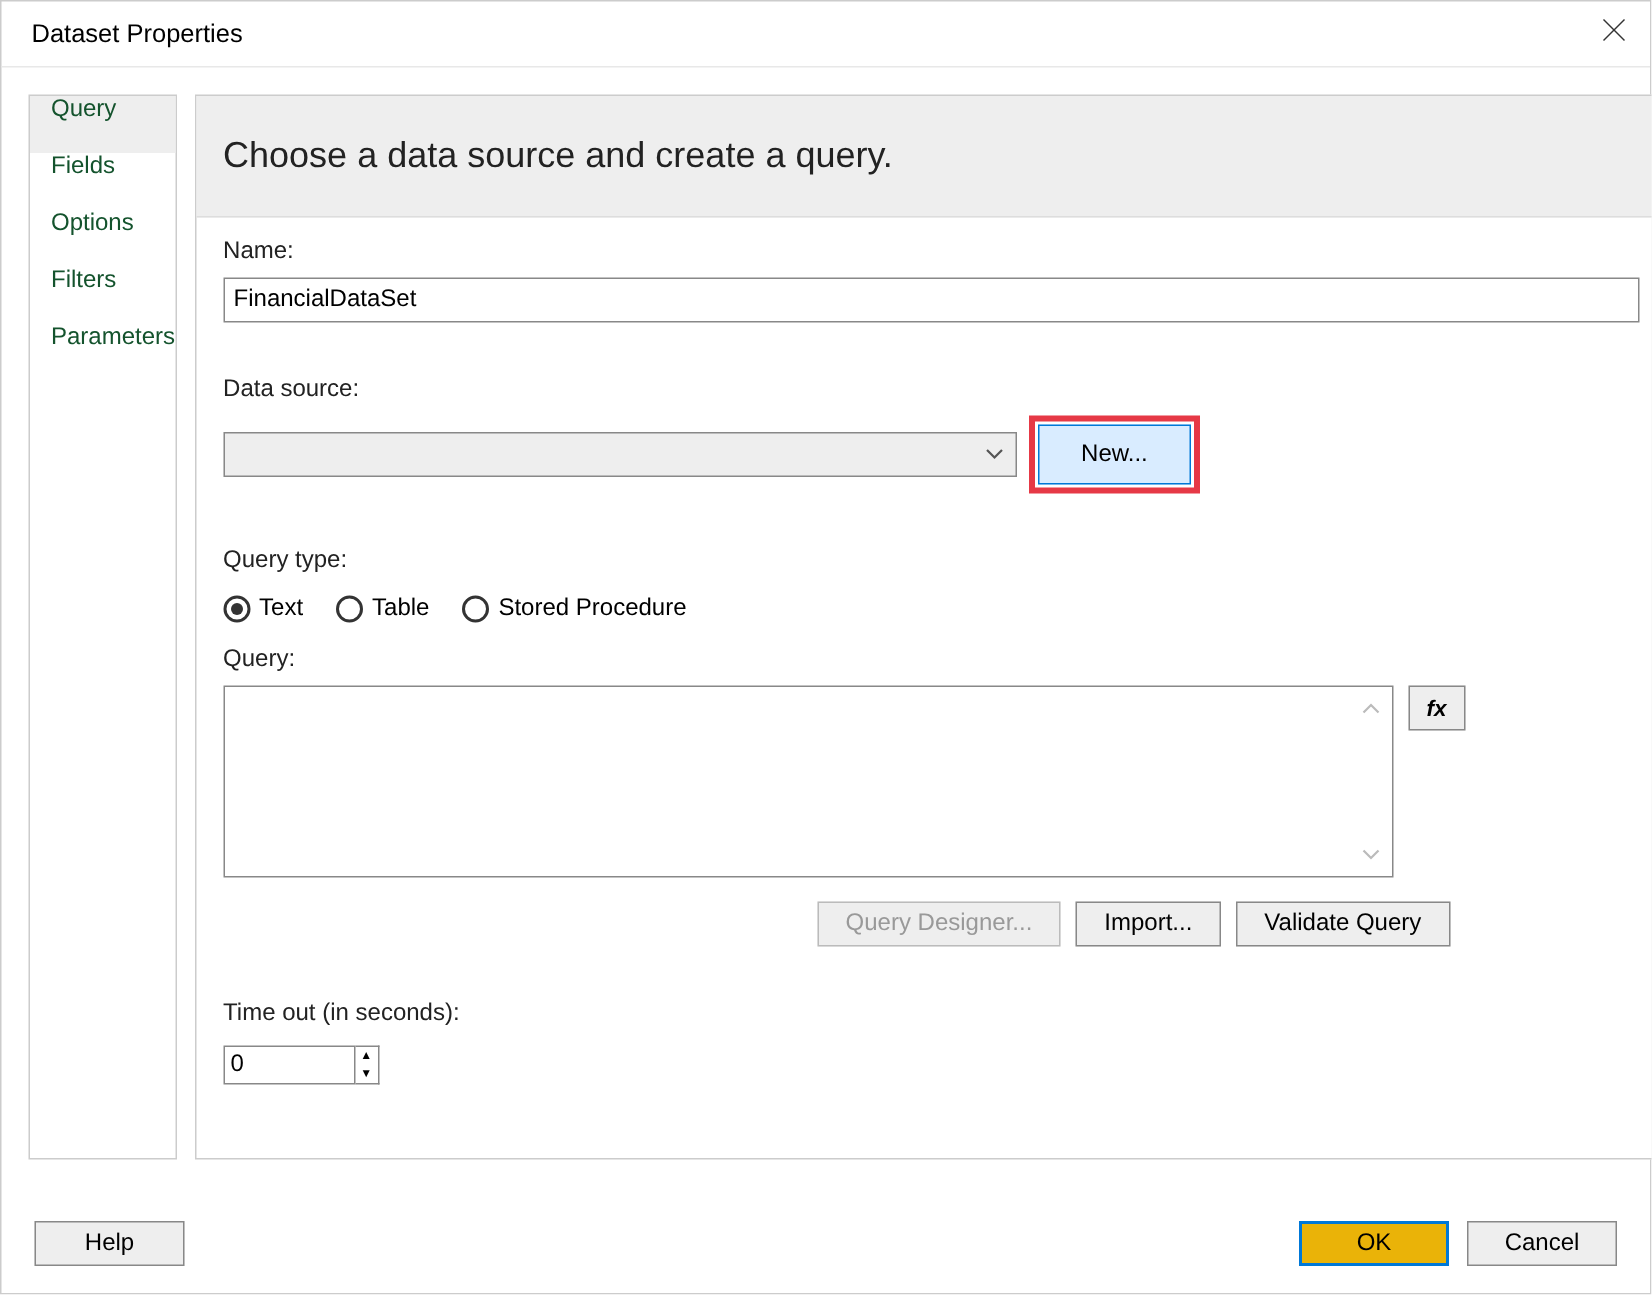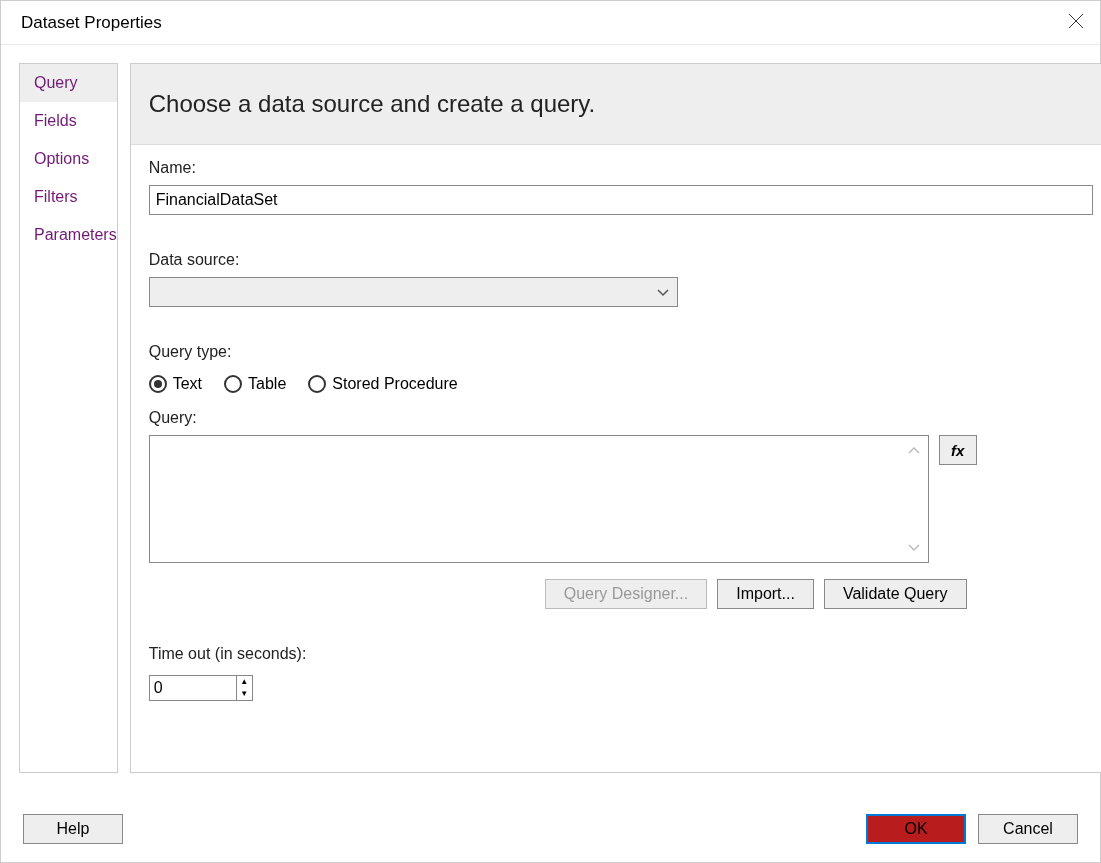--- a/index.html
+++ b/index.html
@@ -4,21 +4,21 @@
 <style>
   * { box-sizing: border-box; font-family: "Segoe UI", Arial, sans-serif; }
   body { margin: 0; padding: 0; background: #fff; width: 1101px; height: 863px; overflow: hidden; }
   .window { width: 1101px; height: 863px; border: 1px solid #ccc; position: relative; background: #fff; }
   .titlebar { height: 44px; display: flex; align-items: center; justify-content: space-between; padding: 0 16px 0 20px; border-bottom: 1px solid #e8e8e8; gap: 40px; }
   .title { font-size: 17px; color: #000; }
   .close-btn { width: 40px; text-align: right; cursor: pointer; }
   .close-btn svg { width: 16px; height: 16px; stroke: #333; stroke-width: 1; }
   .body { display: flex; padding: 18px; gap: 12px; height: 746px; }
   .sidebar { width: 180px; border: 1px solid #ccc; background: #fff; }
-  .sidebar-item { height: 38px; display: flex; align-items: center; padding-left: 14px; font-size: 16px; color: #701a75; cursor: pointer; }
+  .sidebar-item { height: 38px; display: flex; align-items: flex-start; padding-left: 14px; font-size: 16px; color: #14532d; cursor: pointer; }
   .sidebar-item.selected { background: #eee; }
   .main-panel { flex: 1; border: 1px solid #ccc; background: #fff; display: flex; flex-direction: column; }
   .main-header { background: #eee; padding: 26px 18px; font-size: 24px; color: #222; border-bottom: 1px solid #ddd; }
   .main-content { padding: 14px 18px 0 18px; display: flex; flex-direction: column; gap: 6px; }
   .label { font-size: 16px; color: #222; margin-bottom: 2px; }
   .text-input { width: 944px; height: 30px; border: 1px solid #888; padding: 2px 6px; font-size: 16px; }
   .spacer { height: 24px; }
   .ds-row { display: flex; align-items: center; gap: 8px; }
   .select-box { width: 529px; height: 30px; border: 1px solid #888; background: #eee; position: relative; cursor: pointer; }
   .select-box .chevron { position: absolute; right: 8px; top: 50%; transform: translateY(-50%); }
@@ -36,21 +36,21 @@
   .scroll-down { bottom: 2px; }
   .fx-btn { width: 38px; height: 30px; border: 1px solid #888; background: #eee; display: flex; align-items: center; justify-content: center; font-style: italic; font-weight: bold; font-size: 15px; cursor: pointer; }
   .btn-row { display: flex; gap: 10px; justify-content: flex-start; margin-left: 396px; margin-top: 10px; }
   .btn-row .button.disabled { color: #999; border-color: #bbb; }
   .timeout-spin { display: flex; align-items: center; margin-top: 4px; }
   .spin-input { width: 88px; height: 26px; border: 1px solid #888; padding: 0 4px; font-size: 16px; }
   .spin-arrows { width: 16px; height: 26px; display: flex; flex-direction: column; border: 1px solid #888; border-left: none; }
   .spin-arrows div { flex: 1; display: flex; align-items: center; justify-content: center; font-size: 8px; line-height: 1; cursor: pointer; user-select: none; }
   .bottom-row { position: absolute; bottom: 18px; left: 22px; right: 22px; display: flex; justify-content: space-between; }
   .bottom-right { display: flex; gap: 12px; }
-  .button.ok { background: #b91c1c; border: 2px solid #0078d7; width: 100px; justify-content: center; }
+  .button.ok { background: #eab308; border: 2px solid #0078d7; width: 100px; justify-content: center; }
   .button.std { width: 100px; justify-content: center; }
 </style>
 </head>
 <body>
 
 <div class="window">
   <div class="titlebar">
     <span class="title">Dataset Properties</span>
     <span class="close-btn">
       <svg viewBox="0 0 16 16">
@@ -91,20 +91,25 @@
         <div class="label">Data source:</div>
         <div class="ds-row">
           <div class="select-box">
             <span></span>
             <span class="chevron">
               <svg width="12" height="8" viewBox="0 0 12 8">
                   <path d="M1 1 L6 6 L11 1" stroke="#555" stroke-width="1.5" fill="none"></path>
                 </svg>
             </span>
           </div>
+          <span class="highlight-wrap">
+            <span class="button button-highlight">
+                <span>New...</span>
+              </span>
+          </span>
         </div>
 
         <div class="spacer"></div>
 
         <div class="label">Query type:</div>
         <div class="radio-row">
           <div class="radio-opt">
             <span class="radio-circle filled"></span>
             <span>Text</span>
           </div>

